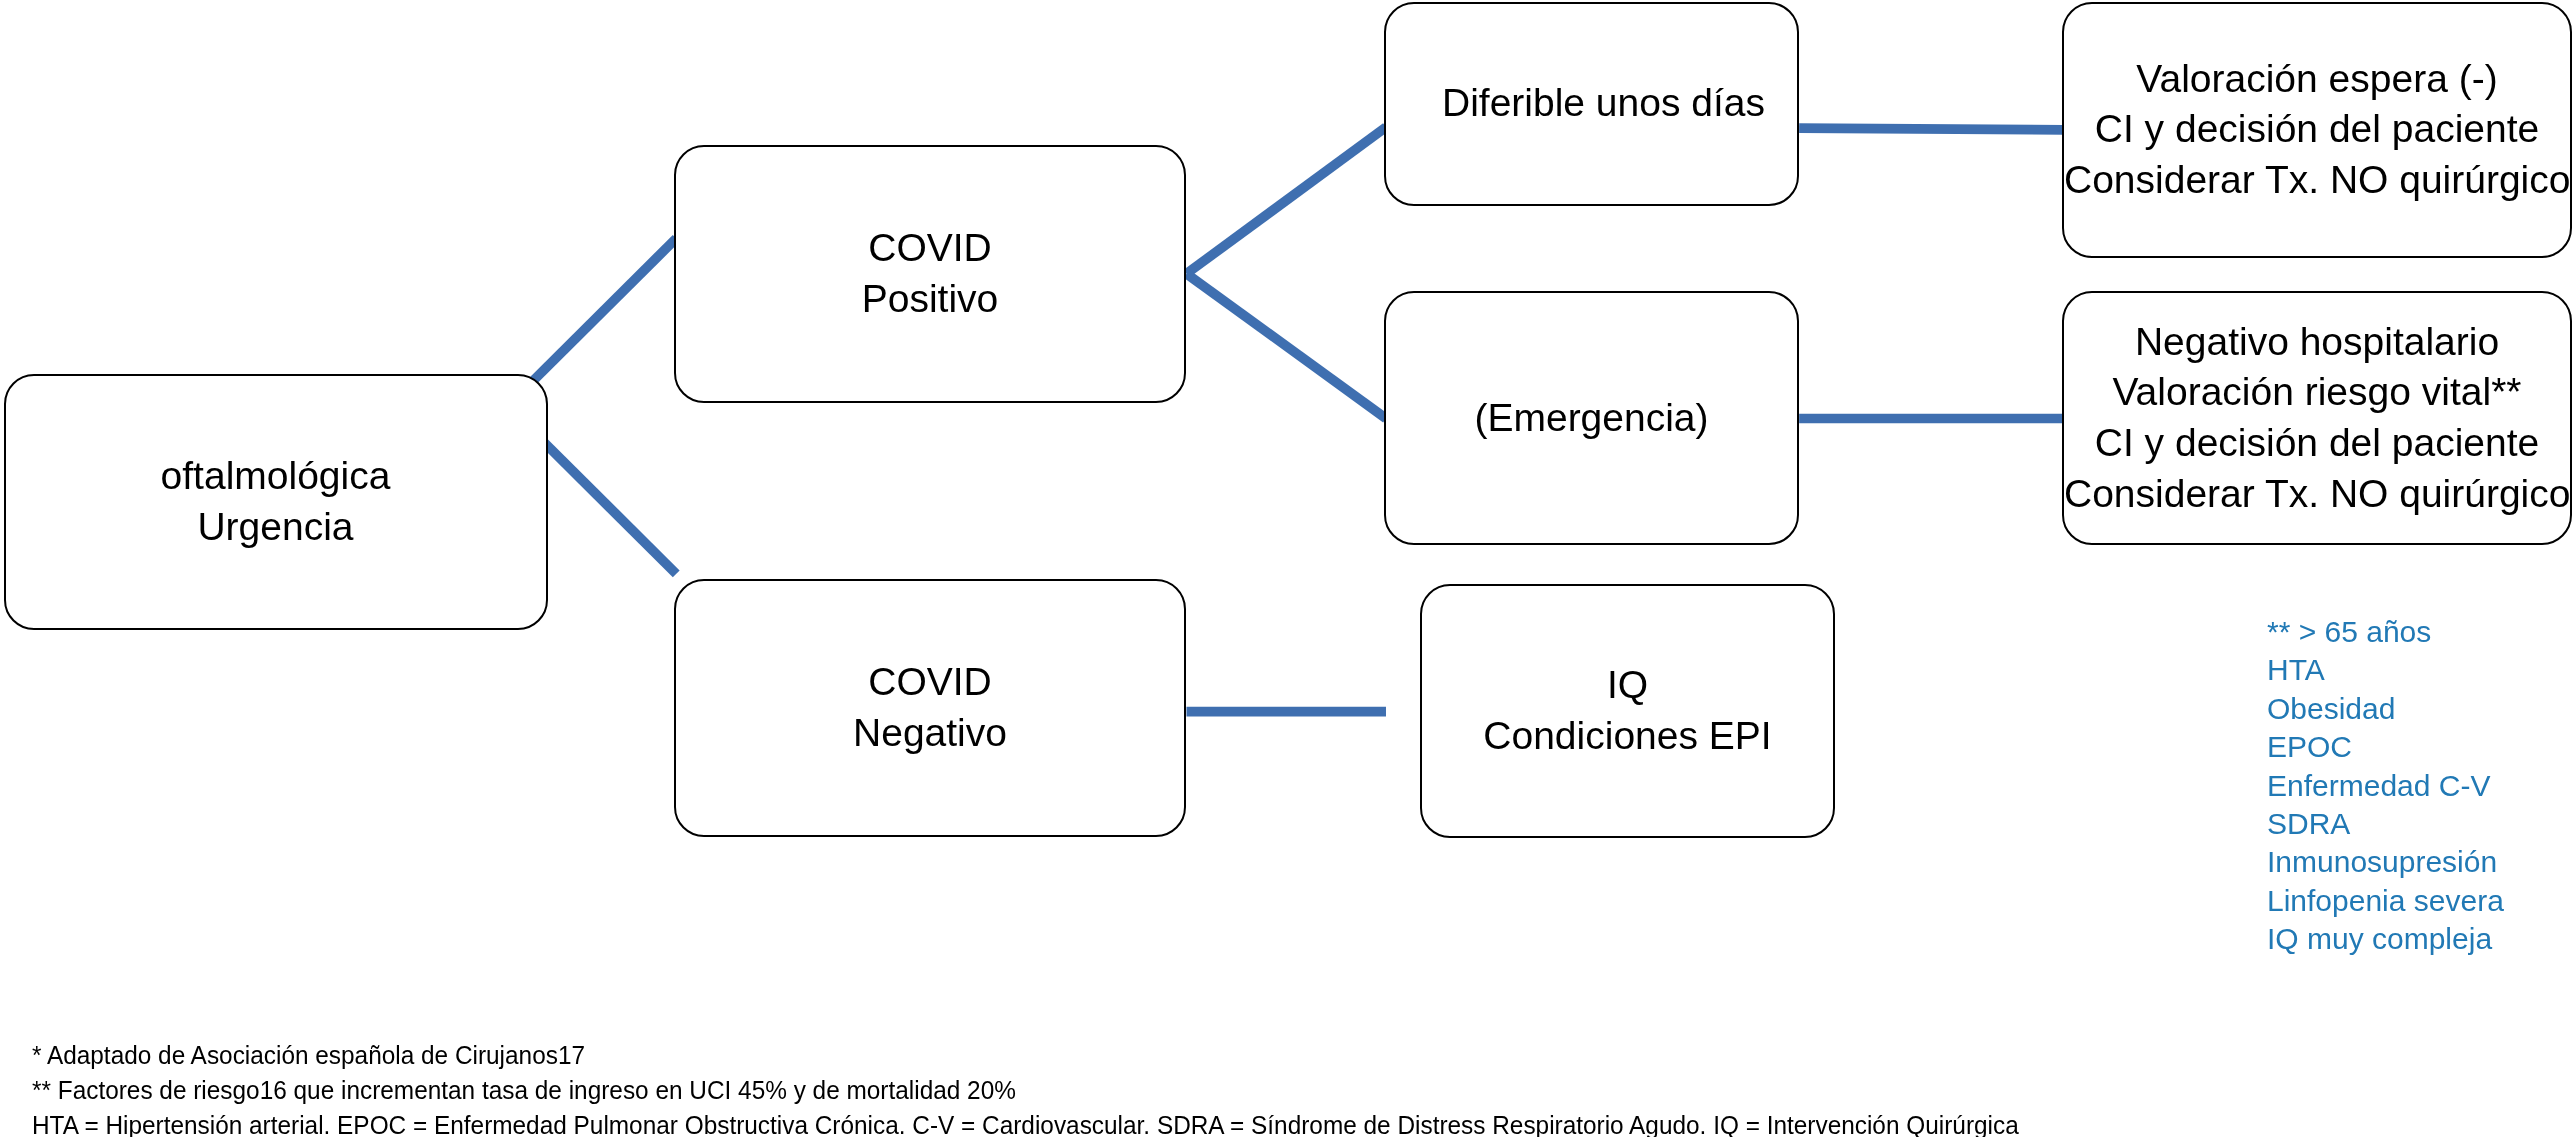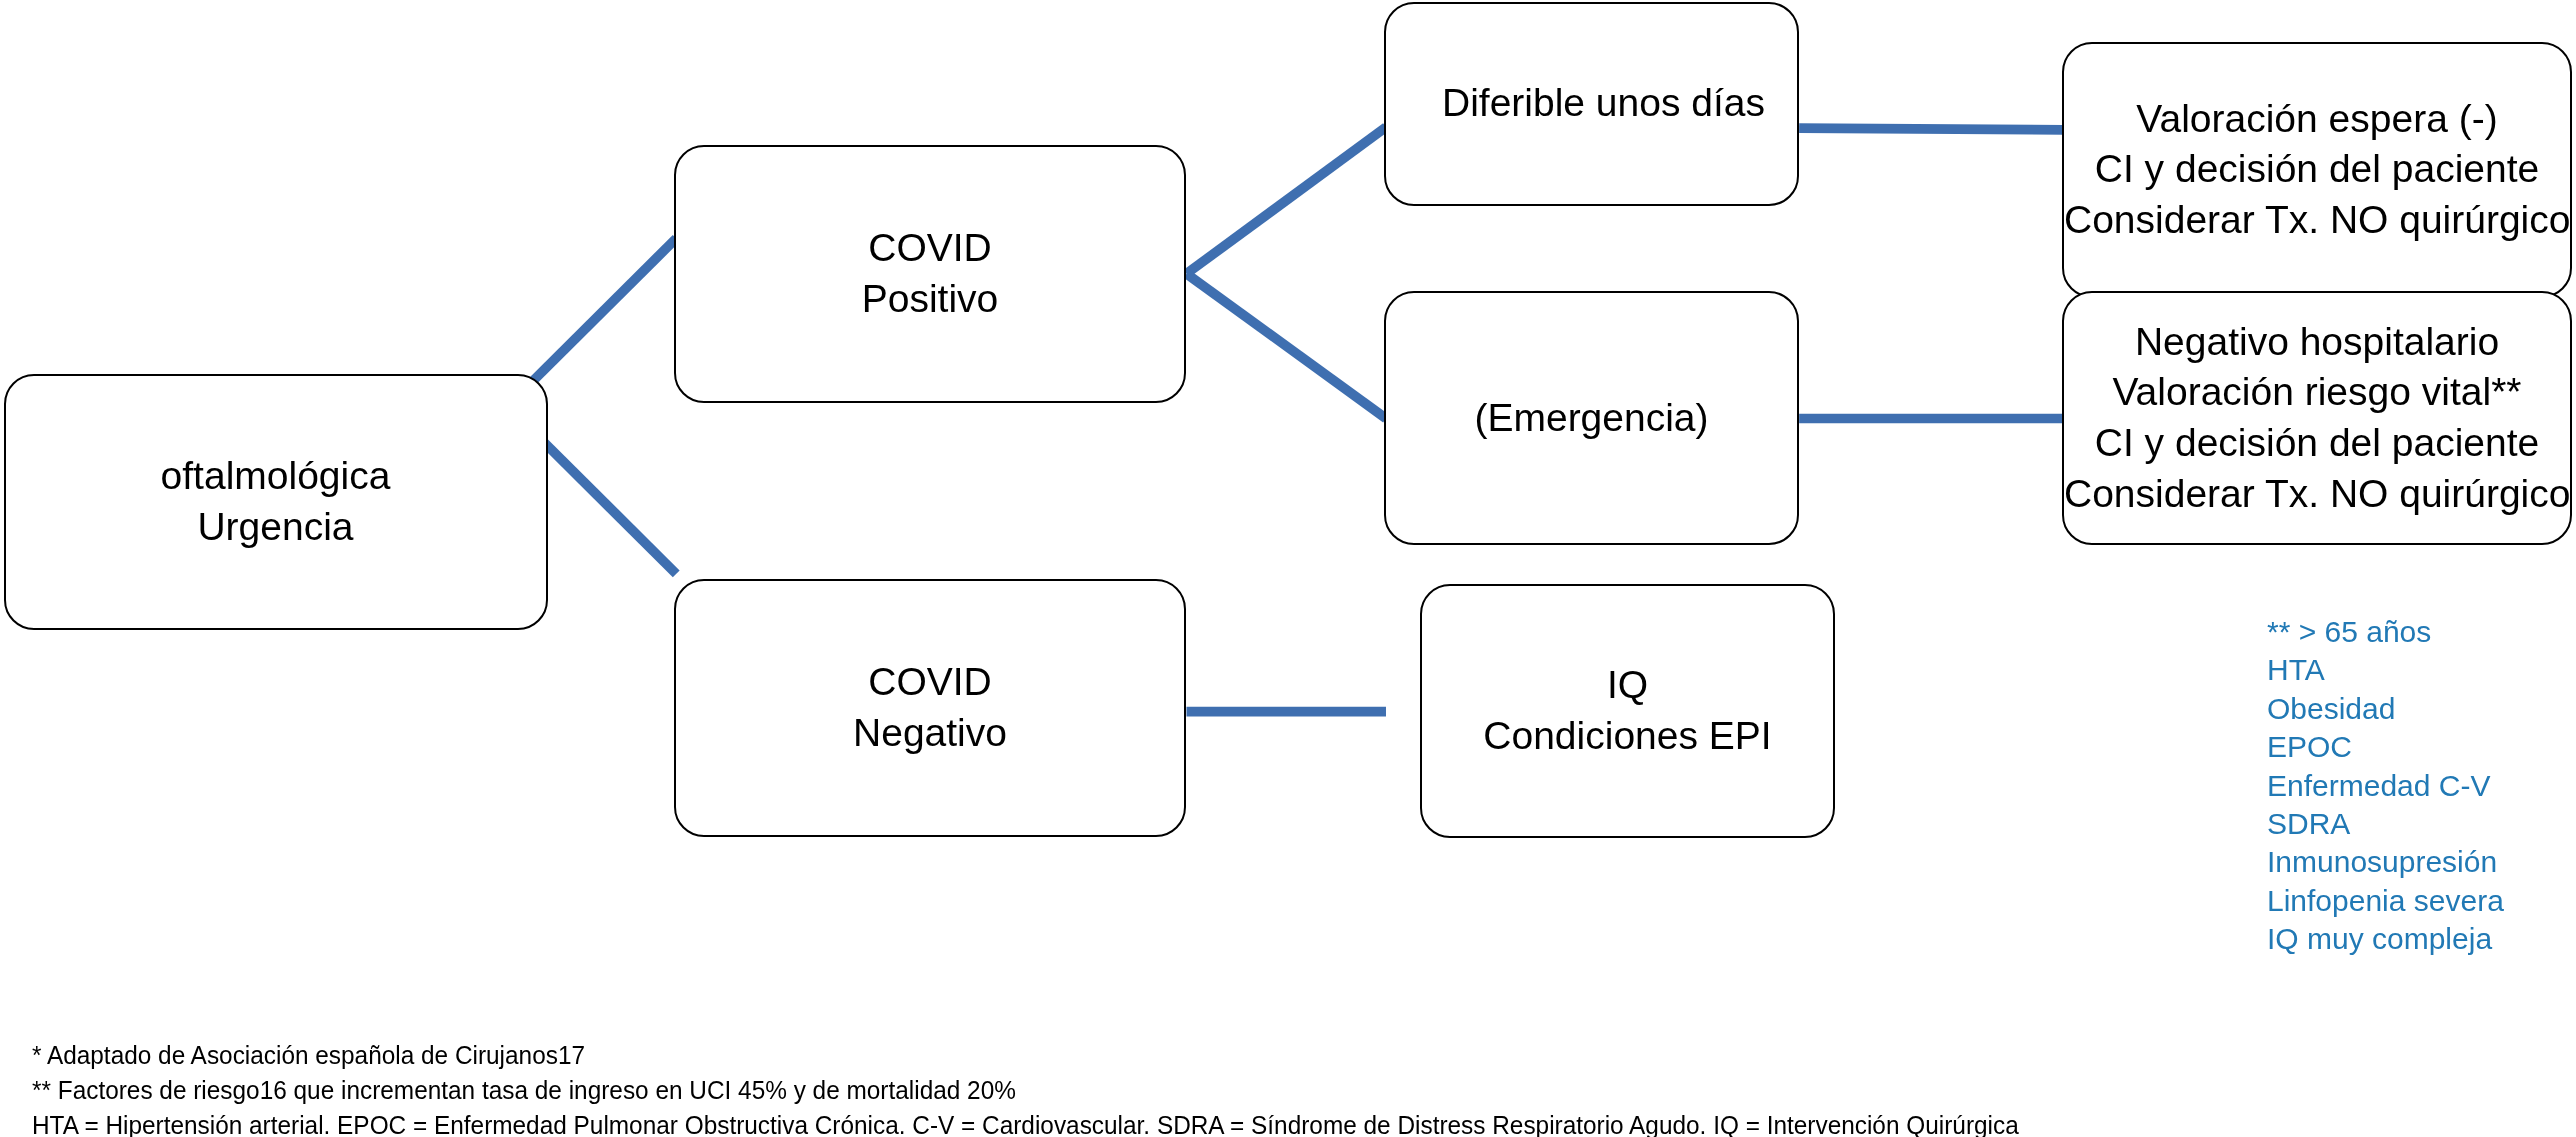--- a/index.html
+++ b/index.html
@@ -41,21 +41,21 @@
   .node .lines { width: 100%; }
   .node .line { display: block; white-space: nowrap; }
 
   
   #node-urgencia       { left: 3.5px;    top: 374px; width: 544px;  height: 256px; }
   #node-covid-pos      { left: 674px;  top: 145px; width: 512px;  height: 258px; }
   #node-covid-neg      { left: 674px;  top: 579px; width: 512px;  height: 258px; }
   #node-diferible      { left: 1384px; top: 1.8px;   width: 415px;  height: 204px; padding-left: 24px; }
   #node-no-diferible   { left: 1384px; top: 291px; width: 415px;  height: 254px; }
   #node-iq-epi         { left: 1384px; top: 584px; width: 415px;  height: 254px; margin-left: 36px; }
-  #node-valoracion     { left: 2062px; top: 1.8px;   width: 510px;  height: 256px; margin-top: 40px; }
+  #node-valoracion     { left: 2062px; top: 1.8px;   width: 510px;  height: 256px; }
   #node-ingreso        { left: 2062px; top: 291px; width: 510px;  height: 254px; }
 
   #legend {
     position: absolute;
     left: 2267px;
     top: 613px;
     z-index: 3;
     color: #2179b5;
     font-size: 30px;
     line-height: 1.28;

